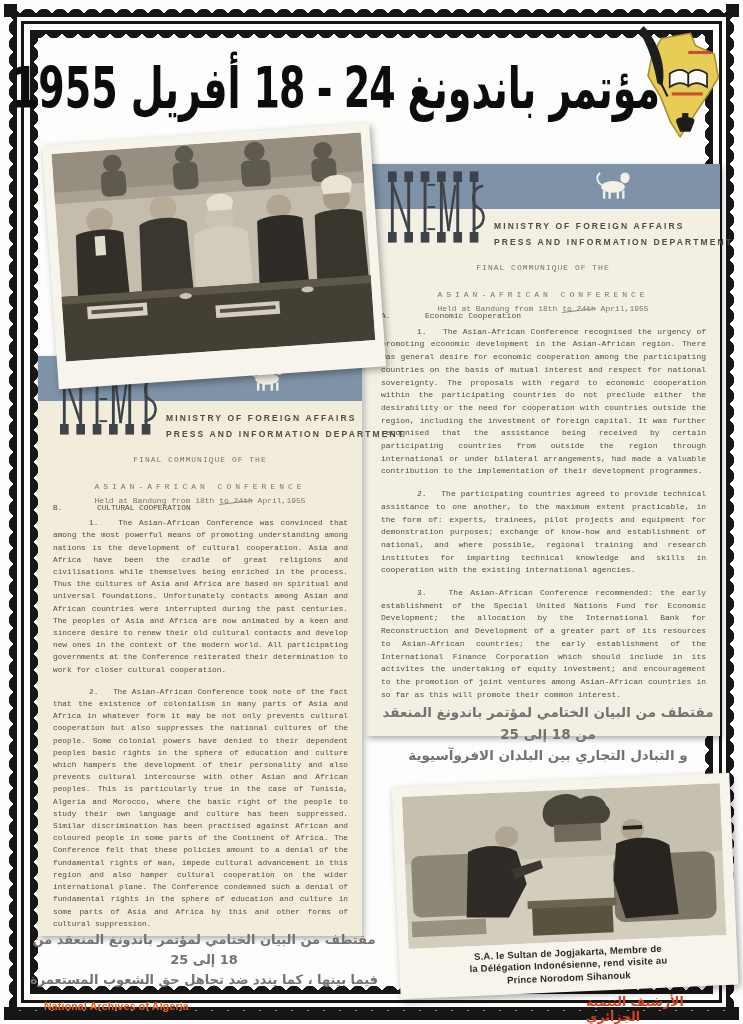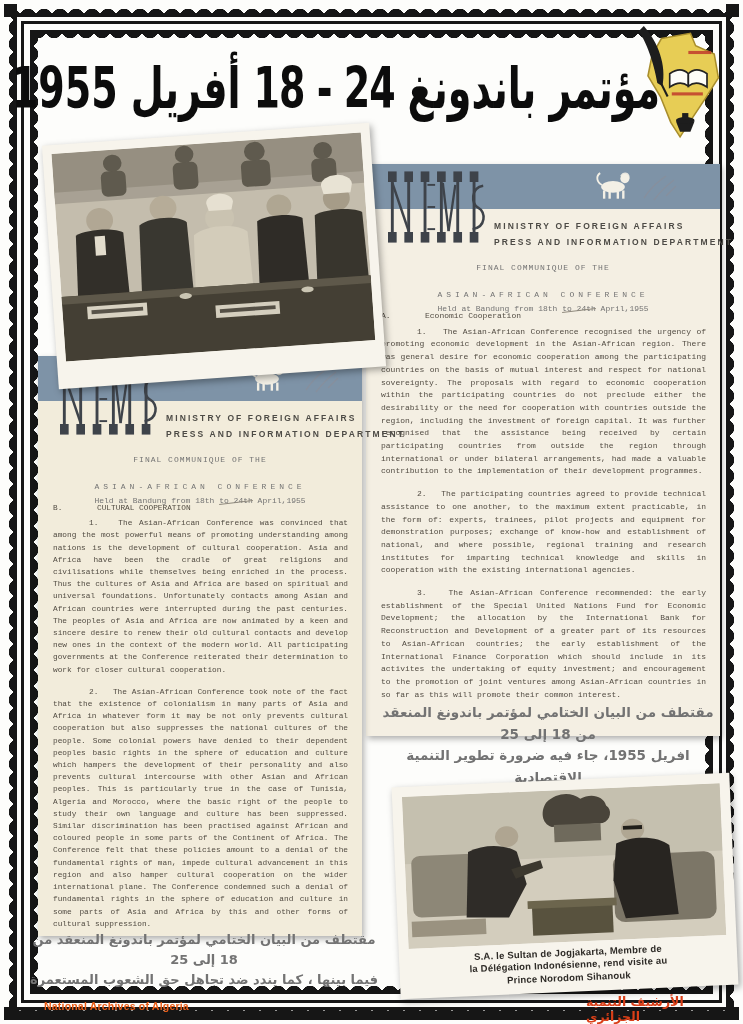--- a/index.html
+++ b/index.html
@@ -295,21 +295,20 @@
         <span class="letter">B.</span>
         <span>CULTURAL COOPERATION</span>
       </div>
       <p>1.&nbsp;&nbsp;&nbsp;The Asian-African Conference was convinced that among the most powerful means of promoting understanding among nations is the development of cultural cooperation. Asia and Africa have been the cradle of great religions and civilisations while themselves being enriched in the process. Thus the cultures of Asia and Africa are based on spiritual and universal foundations. Unfortunately contacts among Asian and African countries were interrupted during the past centuries. The peoples of Asia and Africa are now animated by a keen and sincere desire to renew their old cultural contacts and develop new ones in the context of the modern world. All participating governments at the Conference reiterated their determination to work for closer cultural cooperation.</p>
       <p>2.&nbsp;&nbsp;&nbsp;The Asian-African Conference took note of the fact that the existence of colonialism in many parts of Asia and Africa in whatever form it may be not only prevents cultural cooperation but also suppresses the national cultures of the people. Some colonial powers have denied to their dependent peoples basic rights in the sphere of education and culture which hampers the development of their personality and also prevents cultural intercourse with other Asian and African peoples. This is particularly true in the case of Tunisia, Algeria and Morocco, where the basic right of the people to study their own language and culture has been suppressed. Similar discrimination has been practised against African and coloured people in some parts of the Continent of Africa. The Conference felt that these policies amount to a denial of the fundamental rights of man, impede cultural advancement in this region and also hamper cultural cooperation on the wider international plane. The Conference condemned such a denial of fundamental rights in the sphere of education and culture in some parts of Asia and Africa by this and other forms of cultural suppression.</p>
     </div>
   </div>
 
   <div class="ar-caption cap-econ" dir="rtl">
     <div>مقتطف من البيان الختامي لمؤتمر باندونغ المنعقد من 18 إلى 25</div>
-    <div>افريل 1955، جاء فيه ضرورة تطوير التنمية الإقتصادية</div>
     <div>و التبادل التجاري بين البلدان الافروآسيوية</div>
   </div>
 
   <div class="photo-card photo-bottom">
     <svg class="photo-img" viewBox="0 0 300 158" height="152" preserveAspectRatio="none">
       <rect width="300" height="158" fill="#d7d2c5"></rect>
       <rect width="300" height="70" fill="#c9c4b6"></rect>
 
       <g fill="#46423a">
         <path d="M136,12 C146,2 160,2 168,10 C178,4 190,8 192,18 C198,22 196,34 188,36 L140,38 C130,34 130,20 136,12 Z"></path>

